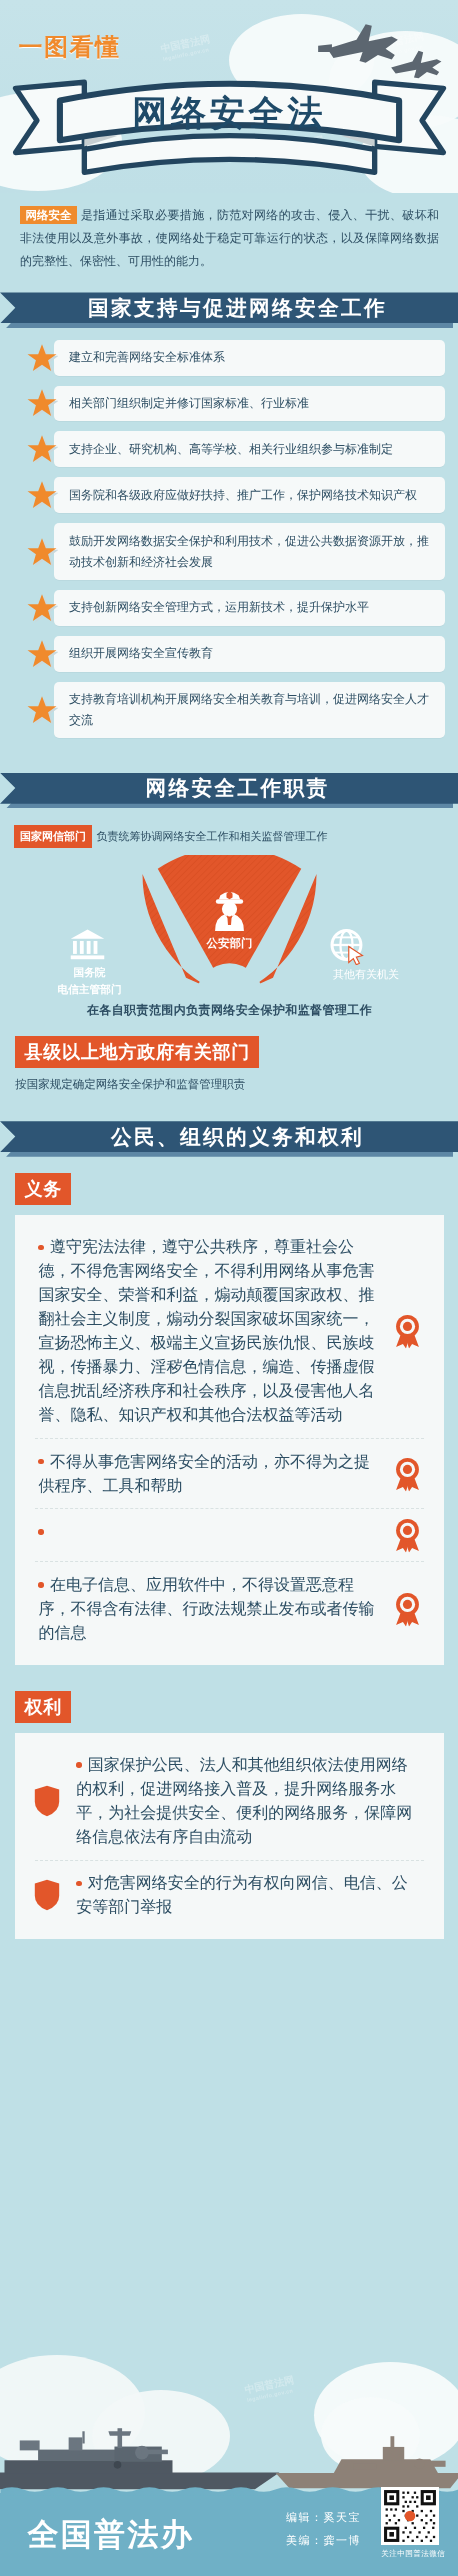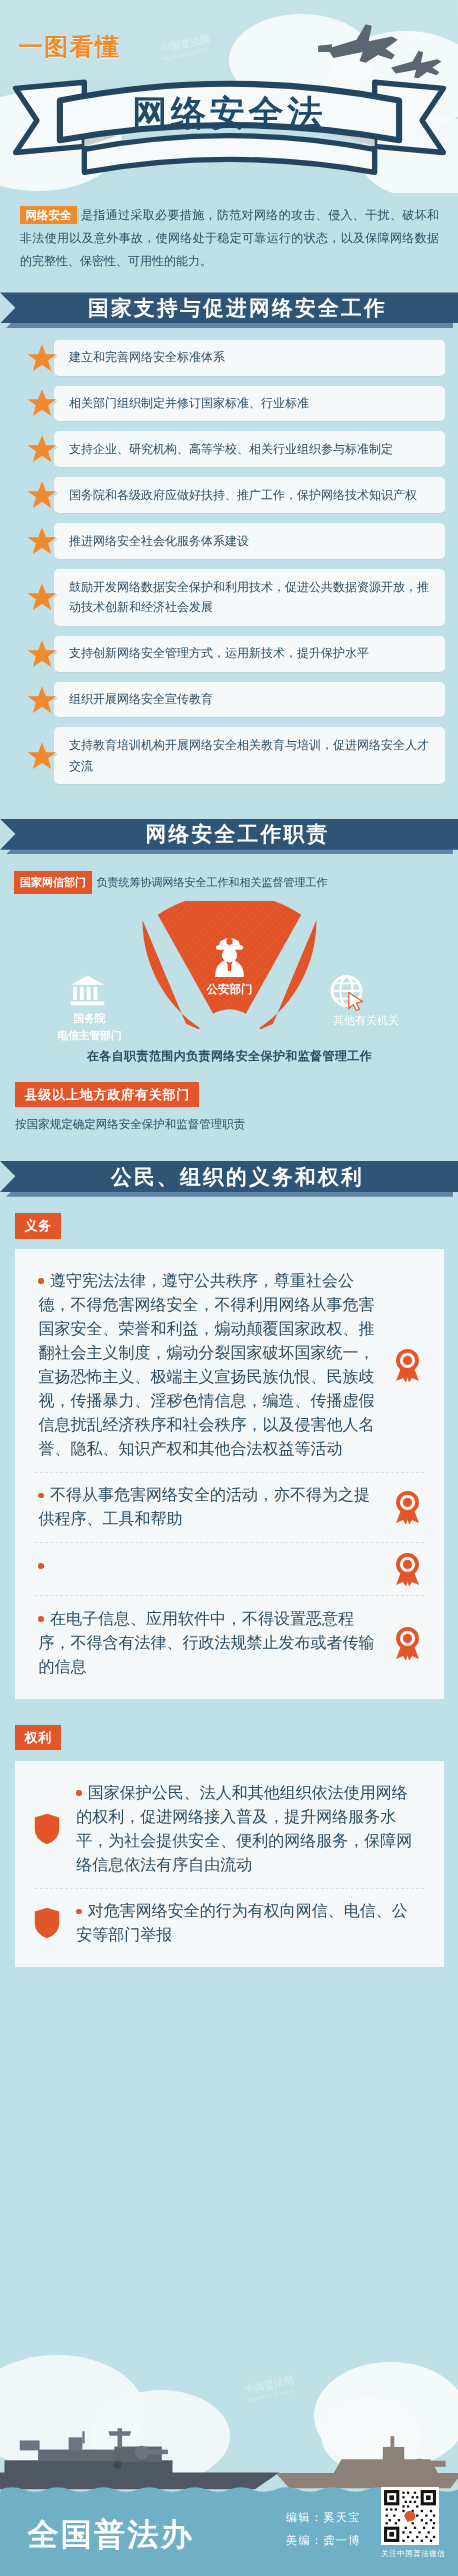--- a/index.html
+++ b/index.html
@@ -164,21 +164,21 @@
     padding: 2.3px 6.1px;
     font-size: 11px;
     margin-right: 4.6px;
   }
   .tag-block {
     display: inline-block;
     background: #e2562a;
     color: #fff;
     font-weight: bold;
     padding: 3.8px 9.2px;
-    font-size: 13px;
+    font-size: 18px;
     letter-spacing: 0.8px;
   }
   .fan-wrap {
     position: relative;
     width: 459px;
     height: 145px;
     margin-top: 4.6px;
   }
   .fan-caption {
     text-align: center;
@@ -369,27 +369,20 @@
       <polygon points="21,3 26,16 40,16 29,24 33,38 21,30 9,38 13,24 2,16 16,16" fill="#f08a2c"></polygon>
     </svg>
     <div class="card">支持企业、研究机构、高等学校、相关行业组织参与标准制定</div>
   </div>
   <div class="star-item">
     <svg class="star-glyph" viewBox="0 0 42 42">
       <polygon points="21,3 26,16 40,16 29,24 33,38 21,30 9,38 13,24 2,16 16,16" fill="#c9d9dd" transform="translate(3,2)"></polygon>
       <polygon points="21,3 26,16 40,16 29,24 33,38 21,30 9,38 13,24 2,16 16,16" fill="#f08a2c"></polygon>
     </svg>
     <div class="card">国务院和各级政府应做好扶持、推广工作，保护网络技术知识产权</div>
-  </div>
-  <div class="star-item">
-    <svg class="star-glyph" viewBox="0 0 42 42">
-      <polygon points="21,3 26,16 40,16 29,24 33,38 21,30 9,38 13,24 2,16 16,16" fill="#c9d9dd" transform="translate(3,2)"></polygon>
-      <polygon points="21,3 26,16 40,16 29,24 33,38 21,30 9,38 13,24 2,16 16,16" fill="#f08a2c"></polygon>
-    </svg>
-    <div class="card">推进网络安全社会化服务体系建设</div>
   </div>
   <div class="star-item">
     <svg class="star-glyph" viewBox="0 0 42 42">
       <polygon points="21,3 26,16 40,16 29,24 33,38 21,30 9,38 13,24 2,16 16,16" fill="#c9d9dd" transform="translate(3,2)"></polygon>
       <polygon points="21,3 26,16 40,16 29,24 33,38 21,30 9,38 13,24 2,16 16,16" fill="#f08a2c"></polygon>
     </svg>
     <div class="card">鼓励开发网络数据安全保护和利用技术，促进公共数据资源开放，推动技术创新和经济社会发展</div>
   </div>
   <div class="star-item">
     <svg class="star-glyph" viewBox="0 0 42 42">

